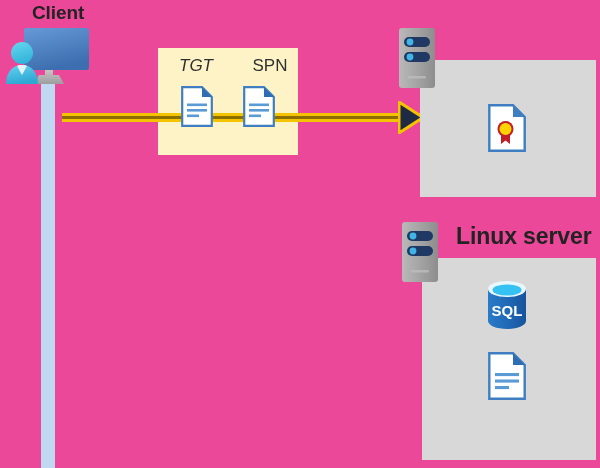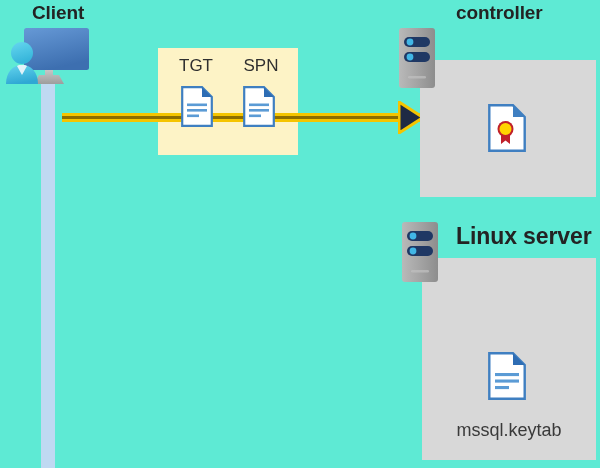--- a/index.html
+++ b/index.html
@@ -10,21 +10,21 @@
     width: 600px;
     height: 468px;
     background: #ffffff;
     font-family: "Liberation Sans", sans-serif;
     overflow: hidden;
   }
   #canvas {
     position: relative;
     width: 600px;
     height: 468px;
-    background: #5eead4;
+    background: #ec4899;
   }
 
   
   .layer { position: absolute; }
 
   
   .title {
     position: absolute;
     font-weight: bold;
     color: #232323;
@@ -83,22 +83,22 @@
   }
 
   
   .doc-label {
     position: absolute;
     font-size: 17px;
     color: #2f2f2f;
     text-align: center;
     width: 52px;
   }
-  #tgt-label { left: 170px; top: 56px; }
-  #spn-label { left: 235px; top: 56px; }
+  #tgt-label { left: 170px; top: 56px; font-style: italic; }
+  #spn-label { left: 244px; top: 56px; }
 
   
   #tgt-doc { left: 181px; top: 86px; width: 32px; height: 41px; }
   #spn-doc { left: 243px; top: 86px; width: 32px; height: 41px; }
 
   
   .panel { background: #d8d8d8; }
   #dc-panel    { left: 420px; top: 60px;  width: 176px; height: 137px; }
   #linux-panel { left: 422px; top: 258px; width: 174px; height: 202px; }
 
@@ -194,21 +194,20 @@
       <path d="M21 1.2 L30.8 11 H21 Z" fill="#2e6db4"></path>
       <rect x="6" y="17.5" width="20" height="2.6" fill="#5b9bd5"></rect>
       <rect x="6" y="23" width="20" height="2.6" fill="#5b9bd5"></rect>
       <rect x="6" y="28.5" width="12" height="2.6" fill="#5b9bd5"></rect>
     </svg>
   </div>
 
   <div class="layer panel" id="dc-panel"></div>
 
   <div class="title" id="dc-title">
-    <div>controller</div>
   </div>
 
   <div class="layer" id="dc-server">
     <svg width="36" height="60" viewBox="0 0 36 60" xmlns="http://www.w3.org/2000/svg">
       <defs>
         <linearGradient id="srvGradA" x1="0" y1="0" x2="1" y2="0">
           <stop offset="0%" stop-color="#b9b9b9"></stop>
           <stop offset="45%" stop-color="#a6a6a6"></stop>
           <stop offset="100%" stop-color="#8d8d8d"></stop>
         </linearGradient>
@@ -249,26 +248,40 @@
       </defs>
       <rect x="0" y="0" width="36" height="60" rx="3" fill="url(#srvGradB)"></rect>
       <rect x="5" y="9" width="26" height="10" rx="5" fill="#1f3864"></rect>
       <circle cx="11" cy="14" r="3.4" fill="#41b6e6"></circle>
       <rect x="5" y="24" width="26" height="10" rx="5" fill="#1f3864"></rect>
       <circle cx="11" cy="29" r="3.4" fill="#41b6e6"></circle>
       <rect x="9" y="48" width="18" height="2.6" rx="1.3" fill="#bfbfbf" opacity="0.75"></rect>
     </svg>
   </div>
 
+  <div class="layer" id="sql-icon">
+    <svg width="44" height="52" viewBox="0 0 44 52" xmlns="http://www.w3.org/2000/svg">
+      <defs>
+        <linearGradient id="sqlBody" x1="0" y1="0" x2="1" y2="0">
+          <stop offset="0%" stop-color="#2a7bc8"></stop>
+          <stop offset="55%" stop-color="#1f68b5"></stop>
+          <stop offset="100%" stop-color="#17539b"></stop>
+        </linearGradient>
+      </defs>
+      <path d="M3 10 v32 c0 4.4 8.5 8 19 8 c10.5 0 19 -3.6 19 -8 v-32 z" fill="url(#sqlBody)"></path>
+      <ellipse cx="22" cy="10" rx="19" ry="8" fill="#e8f6fd"></ellipse>
+      <ellipse cx="22" cy="11" rx="14.5" ry="5.6" fill="#35c1f1"></ellipse>
+      <text x="22" y="37" font-family="'Liberation Sans', sans-serif" font-size="15" font-weight="bold" fill="#ffffff" text-anchor="middle">SQL</text>
+    </svg>
+  </div>
 
   <div class="layer" id="keytab-doc">
     <svg width="38" height="48" viewBox="0 0 38 48" xmlns="http://www.w3.org/2000/svg">
       <path d="M1.3 1.3 H25 L36.7 13 V46.7 H1.3 Z" fill="#ffffff" stroke="#3f7fc1" stroke-width="2.4"></path>
       <path d="M25 1.3 L36.7 13 H25 Z" fill="#2e6db4"></path>
       <rect x="7" y="21" width="24" height="3.1" fill="#5b9bd5"></rect>
       <rect x="7" y="27.5" width="24" height="3.1" fill="#5b9bd5"></rect>
       <rect x="7" y="34" width="14" height="3.1" fill="#5b9bd5"></rect>
     </svg>
   </div>
 
-  <div id="keytab-label">mssql.keytab</div>
 
 </div>
 
 </body></html>

